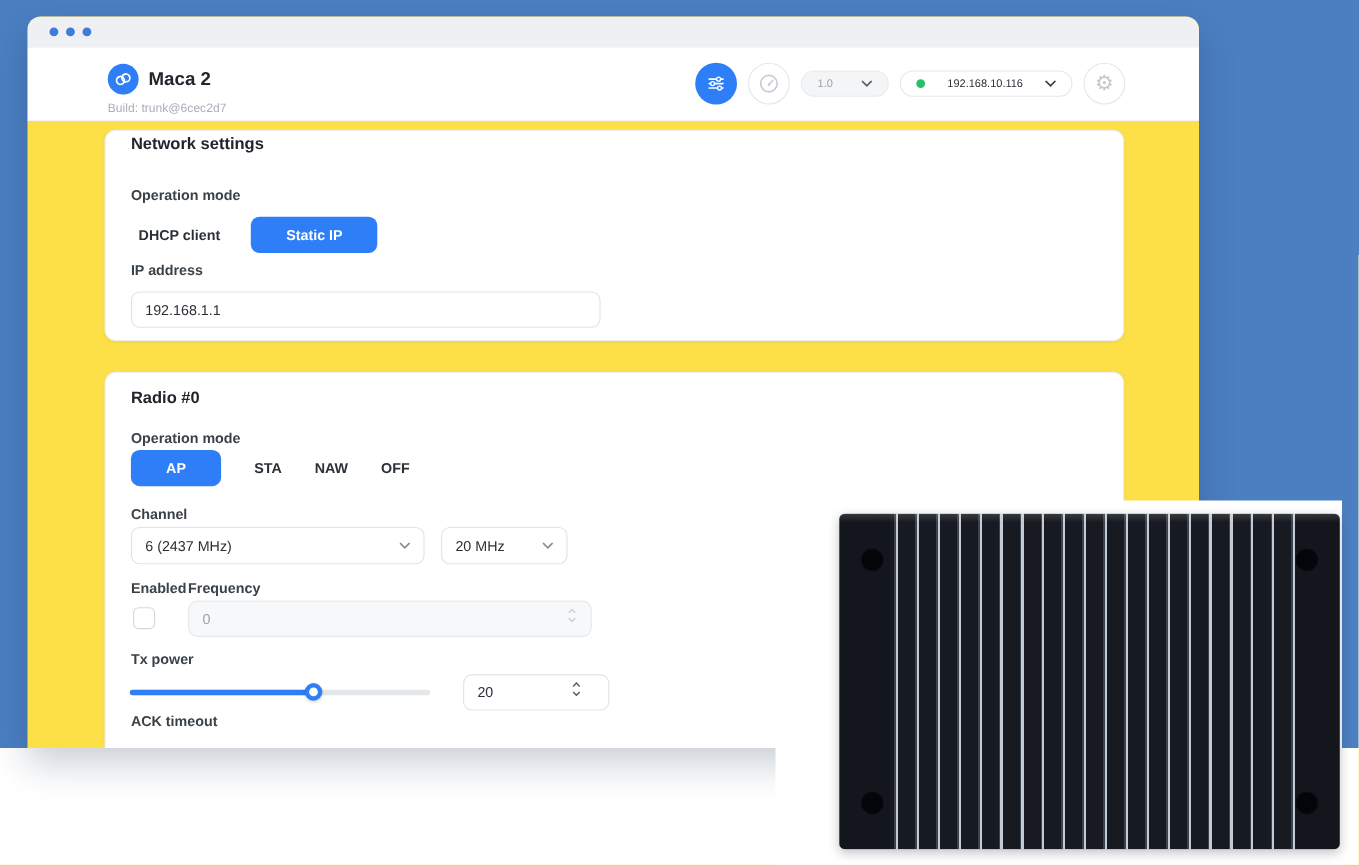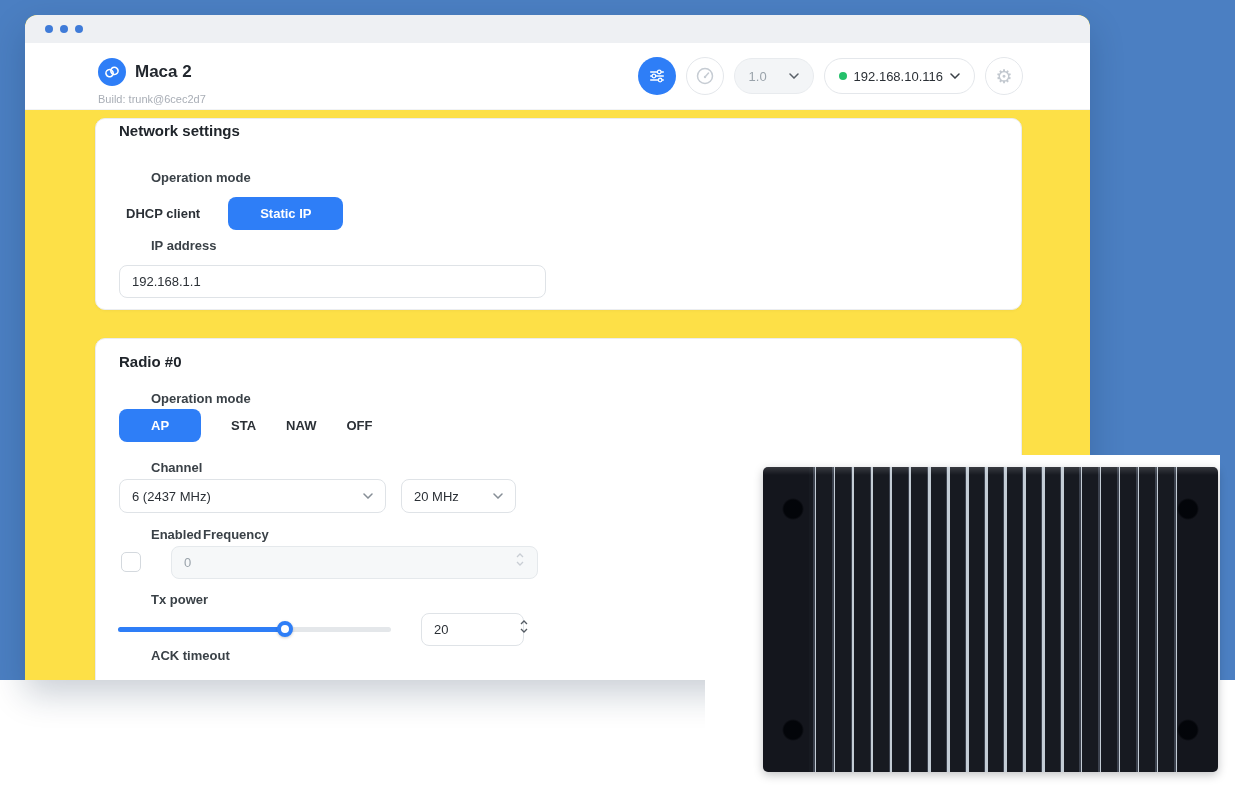--- a/index.html
+++ b/index.html
@@ -24,32 +24,32 @@
     border-radius:50%; background:#2e7ef7; display:flex; align-items:center; justify-content:center; }
   .app-title { position:absolute; left:110px; top:19px; font-size:17px; font-weight:700; color:#22272e; }
   .build { position:absolute; left:73px; top:50px; font-size:11px; color:#a9aeb6; }
 
   .header-right { position:absolute; right:67px; top:14px; display:flex; align-items:center; gap:10px; }
   .circle-btn { width:38px; height:38px; border-radius:50%; display:flex; align-items:center;
     justify-content:center; background:#fff; border:1px solid #e4e7eb; cursor:pointer; }
   .circle-btn.primary { background:#2e7ef7; border:none; }
   .gear-glyph { font-size:19px; color:#c2c8cf; line-height:1; }
 
-  .select-pill { height:36px; border-radius:18px; border:1px solid #e4e7eb; background:#fff;
-    display:flex; align-items:center; gap:7px; padding:0 14px; font-size:13px; color:#2b3036; }
+  .select-pill { height:24px; border-radius:18px; border:1px solid #e4e7eb; background:#fff;
+    display:flex; align-items:center; gap:20px; padding:0 14px; font-size:10px; color:#2b3036; }
   .select-pill.disabled { background:#f3f5f7; color:#9aa3ab; border-color:#e8ebee; width:80px; justify-content:space-between; }
   .green-dot { width:8px; height:8px; border-radius:50%; background:#24c06a; }
 
   
   .card { position:absolute; left:70px; width:927px; background:#fff;
     border:1px solid #ebedf0; border-radius:10px; box-shadow:0 1px 3px rgba(20,30,40,.04); }
   .card.network { top:103px; height:192px; }
   .card.radio { top:323px; height:380px; }
   .card-title { position:absolute; left:23px; font-size:15px; font-weight:700; color:#20252b; }
-  .field-label { position:absolute; font-size:13px; font-weight:700; color:#3a4147;margin-left:32px; }
+  .field-label { position:absolute; font-size:13px; font-weight:700; color:#3a4147; }
 
   .seg-row { position:absolute; display:flex; align-items:center; }
   .seg-text { font-size:13px; font-weight:600; color:#2b3036; cursor:pointer; }
   .seg-btn { height:33px; border:none; border-radius:8px; background:#2e7ef7; color:#fff;
     font-size:13px; font-weight:600; padding:0 32px; font-family:inherit; cursor:pointer; }
 
   .text-input { position:absolute; height:33px; border:1px solid #dfe3e7; border-radius:8px;
     font-size:13px; color:#2b3036; padding:0 12px; font-family:inherit; background:#fff; outline:none; }
   .text-input:disabled { background:#f6f8f9; border-color:#e5e9ec; color:#9aa3ab; }
 
@@ -195,21 +195,21 @@
       <svg width="8" height="5" viewBox="0 0 8 5">
           <path d="M1 1l3 3 3-3" stroke="#c9ced4" fill="none" stroke-width="1.3"></path>
         </svg>
     </div>
 
     <div class="field-label" style="left:23px; top:253px;">Tx power</div>
     <div class="slider-track" style="left:22px; top:288px; width:273px;">
       <div class="slider-fill" style="width: 61%;"></div>
       <div class="slider-thumb" style="left: calc(61% - 8px);"></div>
     </div>
-    <input class="text-input" style="left: 325px; top: 274px; width: 103px;" value="20">
+    <input class="text-input" style="left: 325px; top: 274px; width: 133px;" value="20">
     <div class="spin" style="left:424px; top:281px;">
       <svg width="8" height="5" viewBox="0 0 8 5">
           <path d="M1 4l3-3 3 3" stroke="#545b63" fill="none" stroke-width="1.3"></path>
         </svg>
       <svg width="8" height="5" viewBox="0 0 8 5">
           <path d="M1 1l3 3 3-3" stroke="#545b63" fill="none" stroke-width="1.3"></path>
         </svg>
     </div>
 
     <div class="field-label" style="left:23px; top:309px;">ACK timeout</div>

